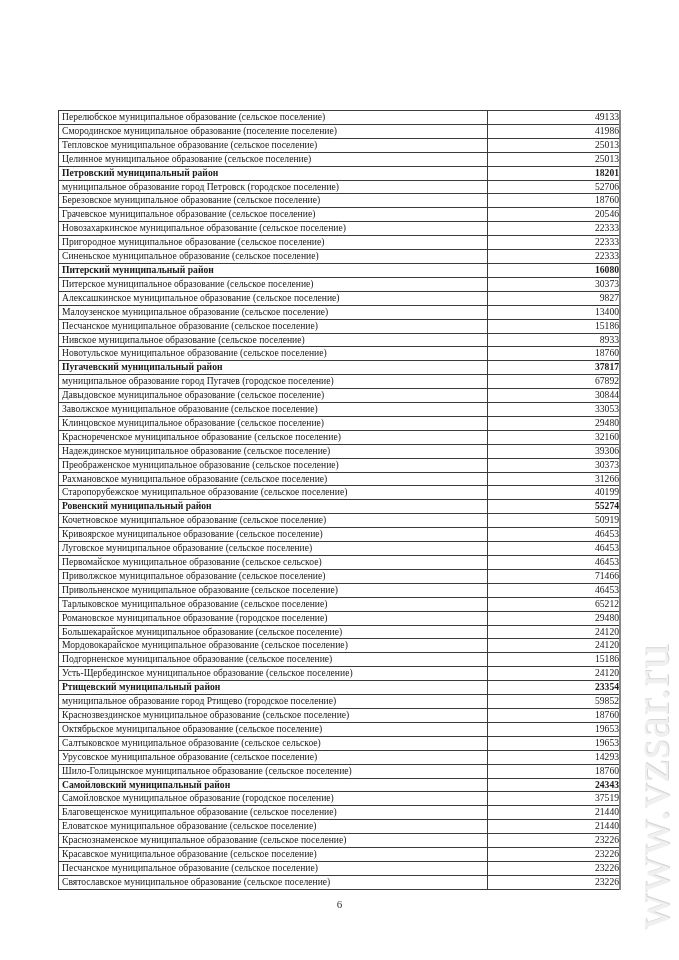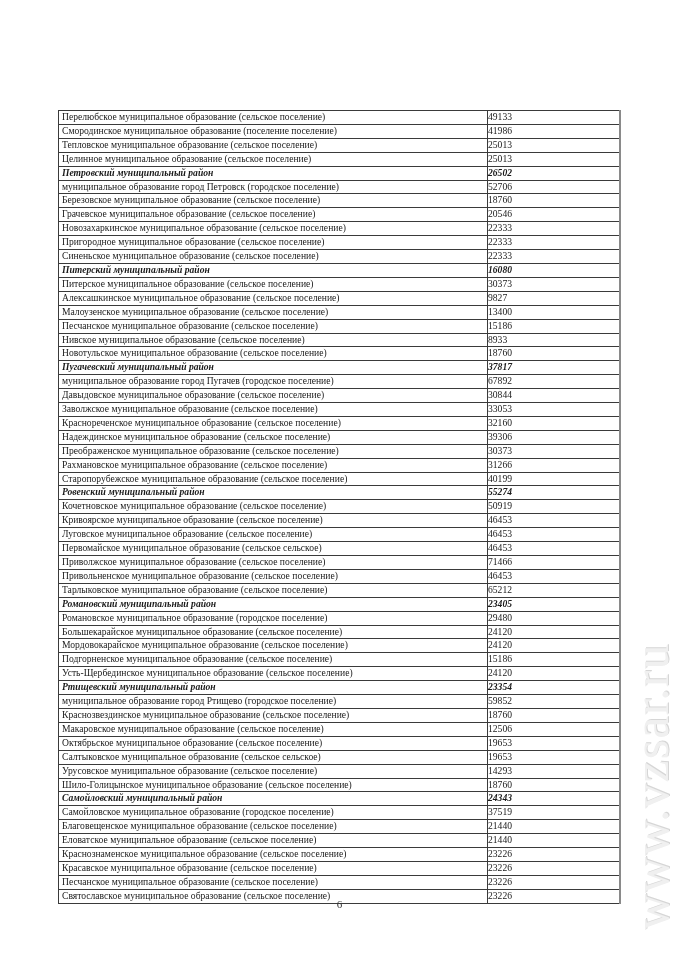--- a/index.html
+++ b/index.html
@@ -11,22 +11,22 @@
   table.data {
     position: absolute; left: 58px; top: 66px; width: 563px;
     border-collapse: collapse; table-layout: fixed;
     border-right: 2px solid #8a8a8a;
     margin-top: 44px;
   }
   table.data td {
     border: 1px solid #3a3a3a; height: 12.9px; padding: 0 0 0 3px;
     font-size: 9.6px; line-height: 12.9px; white-space: nowrap; overflow: hidden;
   }
-  table.data td.val { text-align: left; padding: 0; width: 131px; }
-  table.data tr.district td { font-weight: bold; font-style: italic; }
+  table.data td.val { text-align: right; padding: 0; width: 131px; }
+  table.data tr.district td { font-weight: bold; }
   .page-number {
     position: absolute; left: 0; width: 679px; top: 898px; text-align: center;
     font-size: 11px; color: #333;
   }
   .watermark {
     position: absolute; left: 622px; top: 930px; transform-origin: left top; transform: rotate(-90deg);
     font-family: "Liberation Serif", "DejaVu Serif", serif; font-size: 50px; letter-spacing: 1px;
     color: #f0f0f0; text-shadow: 1px 1px 0 #d6d6d6, -1px -1px 0 #ffffff;
     white-space: nowrap; width: 340px;
   }
@@ -48,21 +48,21 @@
         <tr>
           <td>Тепловское муниципальное образование (сельское поселение)</td>
           <td class="val">25013</td>
         </tr>
         <tr>
           <td>Целинное муниципальное образование (сельское поселение)</td>
           <td class="val">25013</td>
         </tr>
         <tr class="district">
           <td>Петровский муниципальный район</td>
-          <td class="val">26502</td>
+          <td class="val">18201</td>
         </tr>
         <tr>
           <td>муниципальное образование город Петровск (городское поселение)</td>
           <td class="val">52706</td>
         </tr>
         <tr>
           <td>Березовское муниципальное образование (сельское поселение)</td>
           <td class="val">18760</td>
         </tr>
         <tr>
@@ -119,20 +119,24 @@
         </tr>
         <tr>
           <td>Давыдовское муниципальное образование (сельское поселение)</td>
           <td class="val">30844</td>
         </tr>
         <tr>
           <td>Заволжское муниципальное образование (сельское поселение)</td>
           <td class="val">33053</td>
         </tr>
         <tr>
+          <td>Клинцовское муниципальное образование (сельское поселение)</td>
+          <td class="val">29480</td>
+        </tr>
+        <tr>
           <td>Краснореченское муниципальное образование (сельское поселение)</td>
           <td class="val">32160</td>
         </tr>
         <tr>
           <td>Надеждинское муниципальное образование (сельское поселение)</td>
           <td class="val">39306</td>
         </tr>
         <tr>
           <td>Преображенское муниципальное образование (сельское поселение)</td>
           <td class="val">30373</td>
@@ -170,24 +174,20 @@
           <td class="val">71466</td>
         </tr>
         <tr>
           <td>Привольненское муниципальное образование (сельское поселение)</td>
           <td class="val">46453</td>
         </tr>
         <tr>
           <td>Тарлыковское муниципальное образование (сельское поселение)</td>
           <td class="val">65212</td>
         </tr>
-        <tr class="district">
-          <td>Романовский муниципальный район</td>
-          <td class="val">23405</td>
-        </tr>
         <tr>
           <td>Романовское муниципальное образование (городское поселение)</td>
           <td class="val">29480</td>
         </tr>
         <tr>
           <td>Большекарайское муниципальное образование (сельское поселение)</td>
           <td class="val">24120</td>
         </tr>
         <tr>
           <td>Мордовокарайское муниципальное образование (сельское поселение)</td>
@@ -207,24 +207,20 @@
         </tr>
         <tr>
           <td>муниципальное образование город Ртищево (городское поселение)</td>
           <td class="val">59852</td>
         </tr>
         <tr>
           <td>Краснозвездинское муниципальное образование (сельское поселение)</td>
           <td class="val">18760</td>
         </tr>
         <tr>
-          <td>Макаровское муниципальное образование (сельское поселение)</td>
-          <td class="val">12506</td>
-        </tr>
-        <tr>
           <td>Октябрьское муниципальное образование (сельское поселение)</td>
           <td class="val">19653</td>
         </tr>
         <tr>
           <td>Салтыковское муниципальное образование (сельское сельское)</td>
           <td class="val">19653</td>
         </tr>
         <tr>
           <td>Урусовское муниципальное образование (сельское поселение)</td>
           <td class="val">14293</td>

